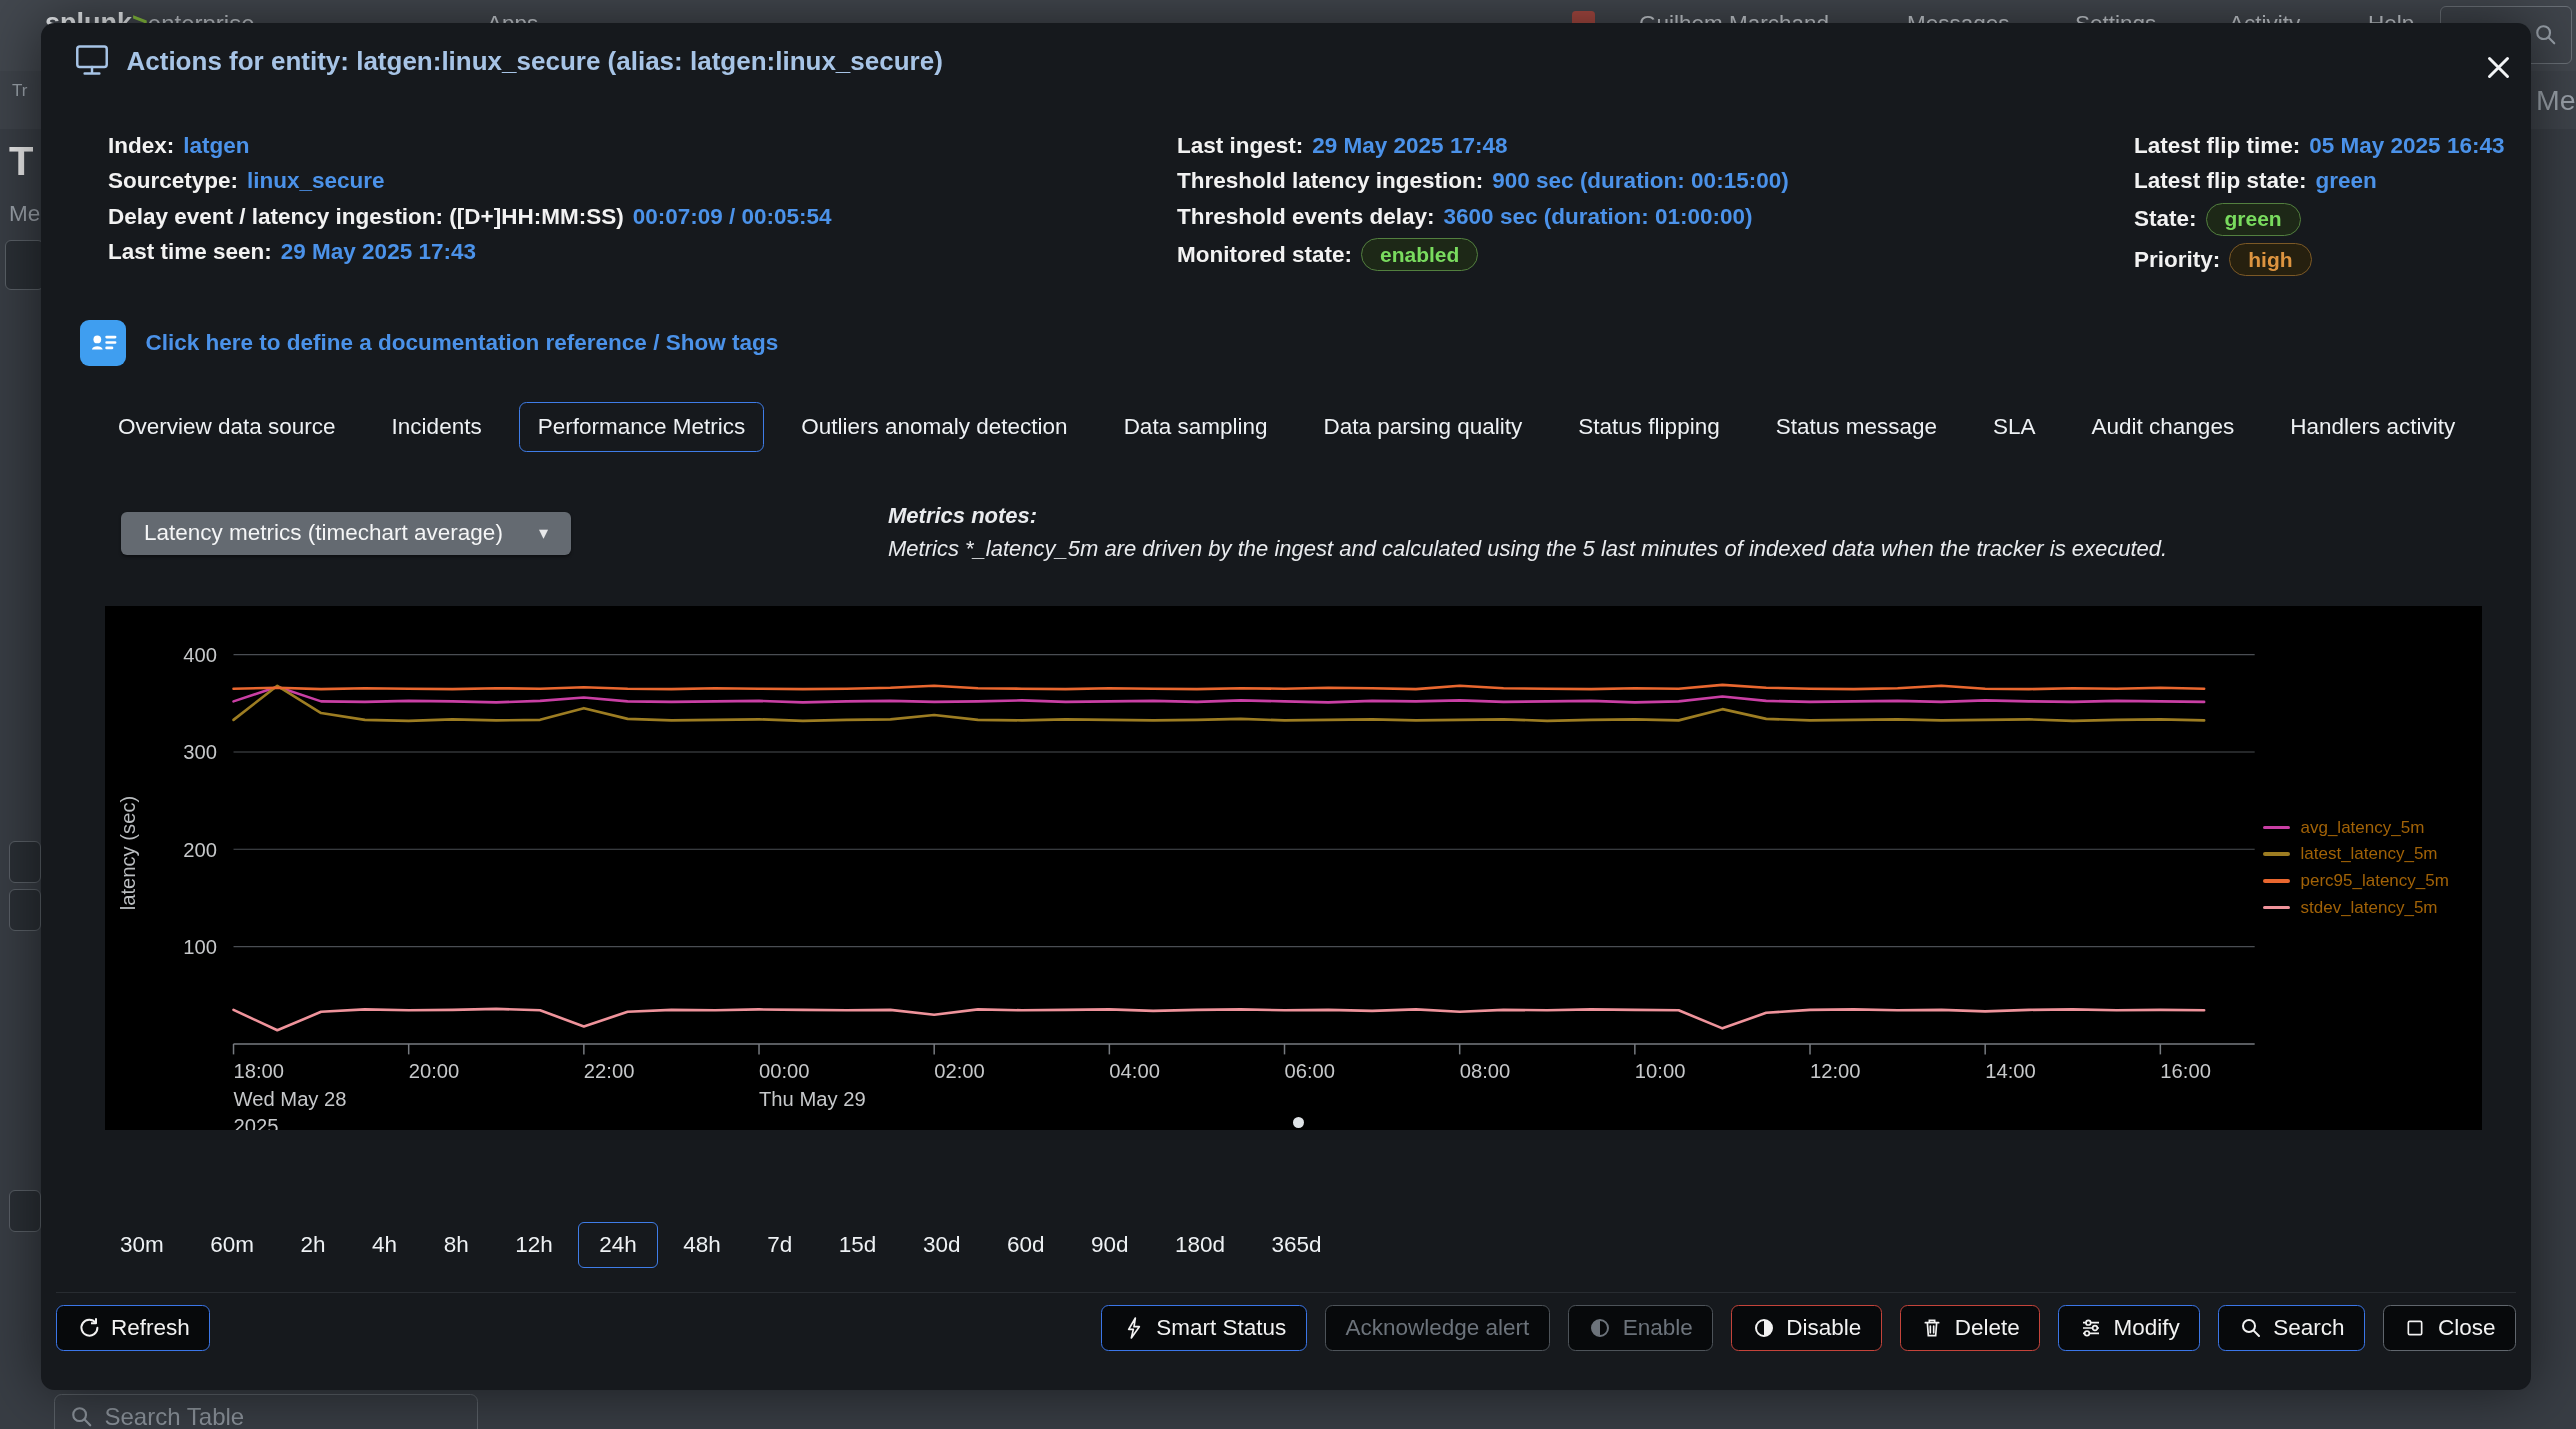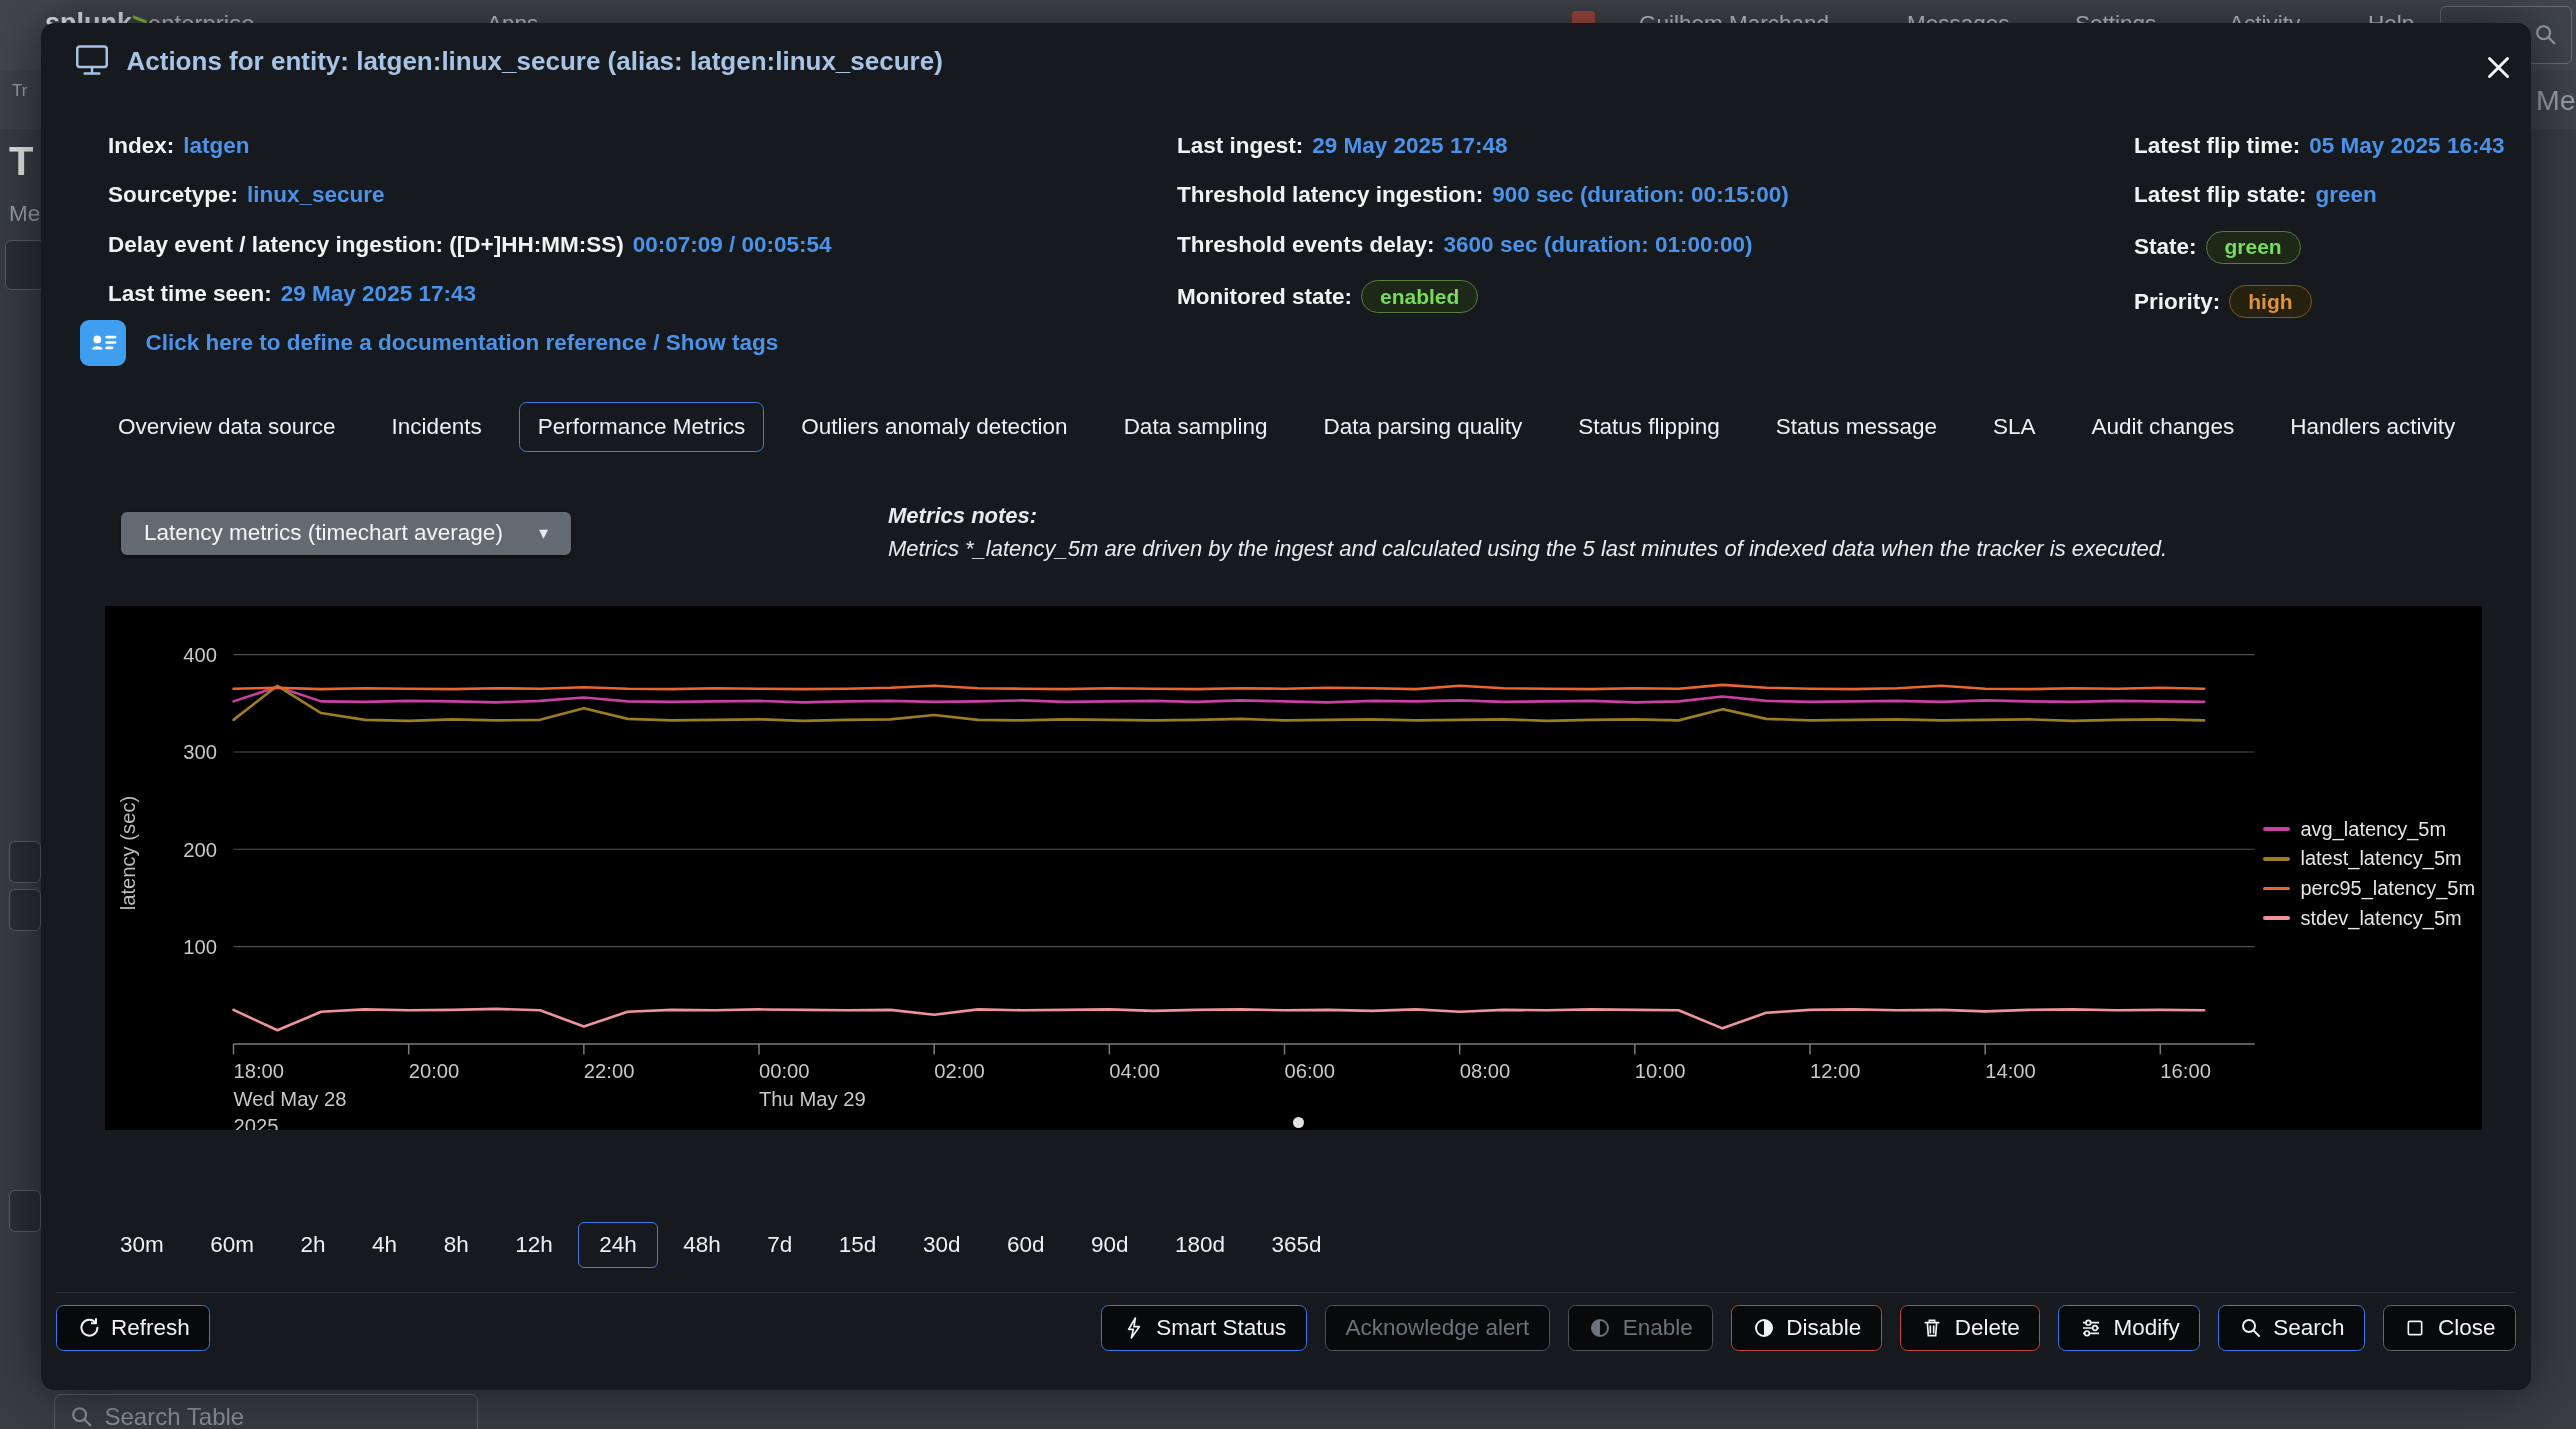--- a/index.html
+++ b/index.html
@@ -24,21 +24,21 @@
   .search-table{position:absolute;left:54px;top:1394px;width:424px;height:46px;z-index:1;
     border:1.5px solid #5a6067;border-radius:7.5px;display:flex;align-items:center;gap:10.5px;padding-left:13.5px;box-sizing:border-box;}
   .search-table span{font-size:24px;color:#8a9199;}
   .gray-ico svg{display:block;}
   
   .modal{position:absolute;left:41px;top:22.5px;width:2490px;height:1367px;z-index:10;
     background:#16191d;border-radius:13.5px;box-shadow:0 0 60px rgba(0,0,0,.55);}
   .m-title{position:absolute;left:33px;top:21px;display:flex;align-items:center;gap:16.5px;color:#a7c4e6;}
   .m-title .txt{font-size:26px;font-weight:700;}
   .m-close{position:absolute;left:2441px;top:28.5px;width:33px;height:33px;cursor:pointer;color:#f2f4f6;}
-  .icol{position:absolute;top:109px;display:flex;flex-direction:column;gap:21px;}
+  .icol{position:absolute;top:109px;display:flex;flex-direction:column;gap:7px;}
   .irow{display:flex;align-items:center;gap:9px;font-size:22.5px;font-weight:700;min-height:28.5px;white-space:nowrap;}
   .irow .lab{color:#f2f2f2;}
   .irow .val{color:#4b92e9;}
   .badge{display:inline-block;padding:3.7px 18px;border-radius:749px;font-size:21px;font-weight:700;border:1.5px solid;}
   .badge.green{color:#79db5e;border-color:#53803f;background:#1d2817;}
   .badge.orange{color:#dd9440;border-color:#7c5926;background:#26200f;}
   .doc-row{position:absolute;left:39px;top:297px;display:flex;align-items:center;gap:19.5px;cursor:pointer;}
   .doc-ico{width:46px;height:46px;background:#3f9ef0;border-radius:9px;display:flex;align-items:center;justify-content:center;}
   .doc-txt{font-size:22.5px;font-weight:700;color:#4b92e9;}
   .tabs{position:absolute;left:58px;top:379px;display:flex;align-items:center;gap:18px;}
@@ -49,21 +49,21 @@
     box-shadow:0 1.5px 3px rgba(0,0,0,.4);}
   .selector .stxt{font-size:22.5px;color:#f4f5f6;}
   .selector .arrow{font-size:18px;color:#e8e9ea;}
   .notes{position:absolute;left:847px;top:480px;font-style:italic;color:#e9ebee;}
   .notes .nt{font-size:22px;font-weight:700;margin-bottom:7.5px;}
   .notes .nb{font-size:22px;}
   .chart{position:absolute;left:64px;top:583px;width:2377px;height:524px;background:#000;}
   .legend{position:absolute;left:2158px;top:212px;display:flex;flex-direction:column;gap:6.7px;}
   .lg-row{display:flex;align-items:center;gap:10.5px;}
   .lg-swatch{width:27px;height:3.7px;border-radius:2.2px;}
-  .lg-label{font-size:20px;color:#e5e5e5;}
+  .lg-label{font-size:17px;color:#a16207;}
   .pager-dot{position:absolute;left:1188px;top:511px;width:11.2px;height:11.2px;border-radius:50%;background:#dfe3e6;cursor:pointer;}
   .tranges{position:absolute;left:58px;top:1199px;display:flex;align-items:center;gap:4.5px;}
   .trange{padding:9px 20px;font-size:22.5px;color:#eef1f4;cursor:pointer;border:1.5px solid transparent;white-space:nowrap;}
   .trange.active{border-color:#3f7de8;border-radius:6px;}
   .footer{position:absolute;left:15px;top:1269px;width:2460px;border-top:0.7px solid #282c31;
     padding-top:12px;display:flex;align-items:center;}
   .fgroup{margin-left:auto;display:flex;align-items:center;gap:18px;}
   .btn{display:inline-flex;align-items:center;gap:10.5px;background:#07090b;border:1.5px solid;border-radius:7.5px;
     padding:9px 19.5px;font-size:22.5px;font-weight:500;color:#f2f2f2;cursor:pointer;white-space:nowrap;}
   .btn.blue{border-color:#3b76e8;}

